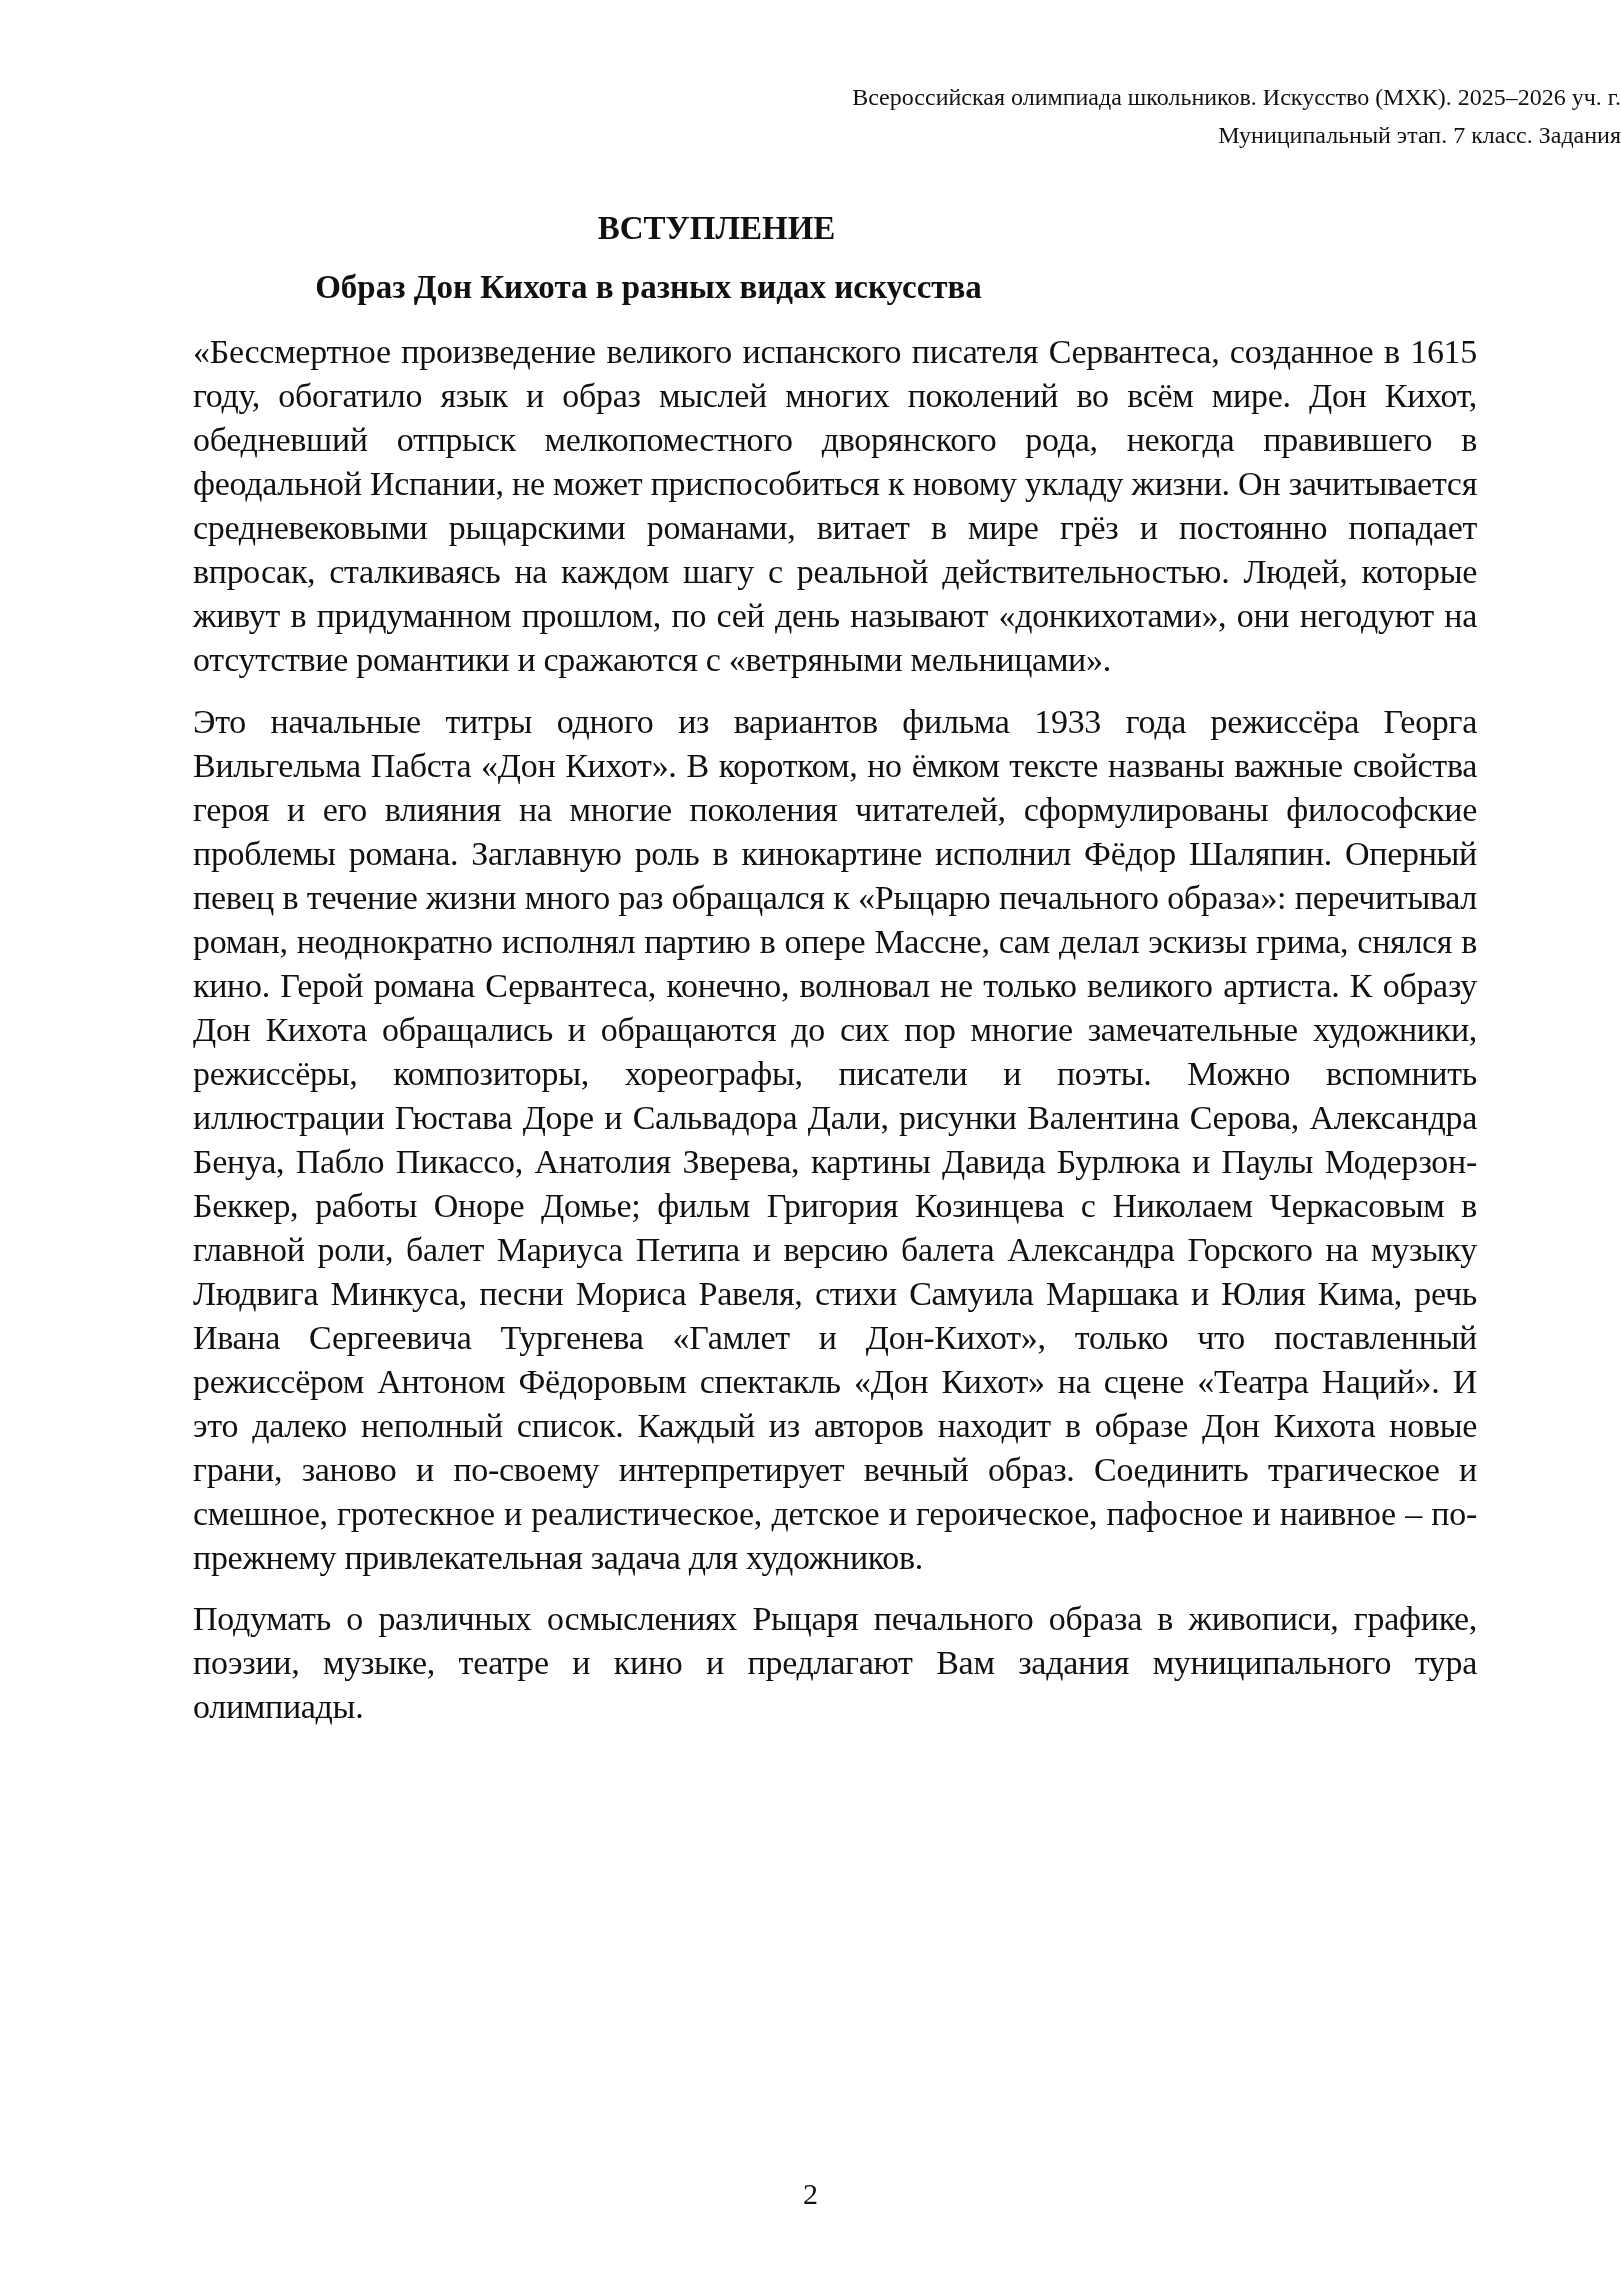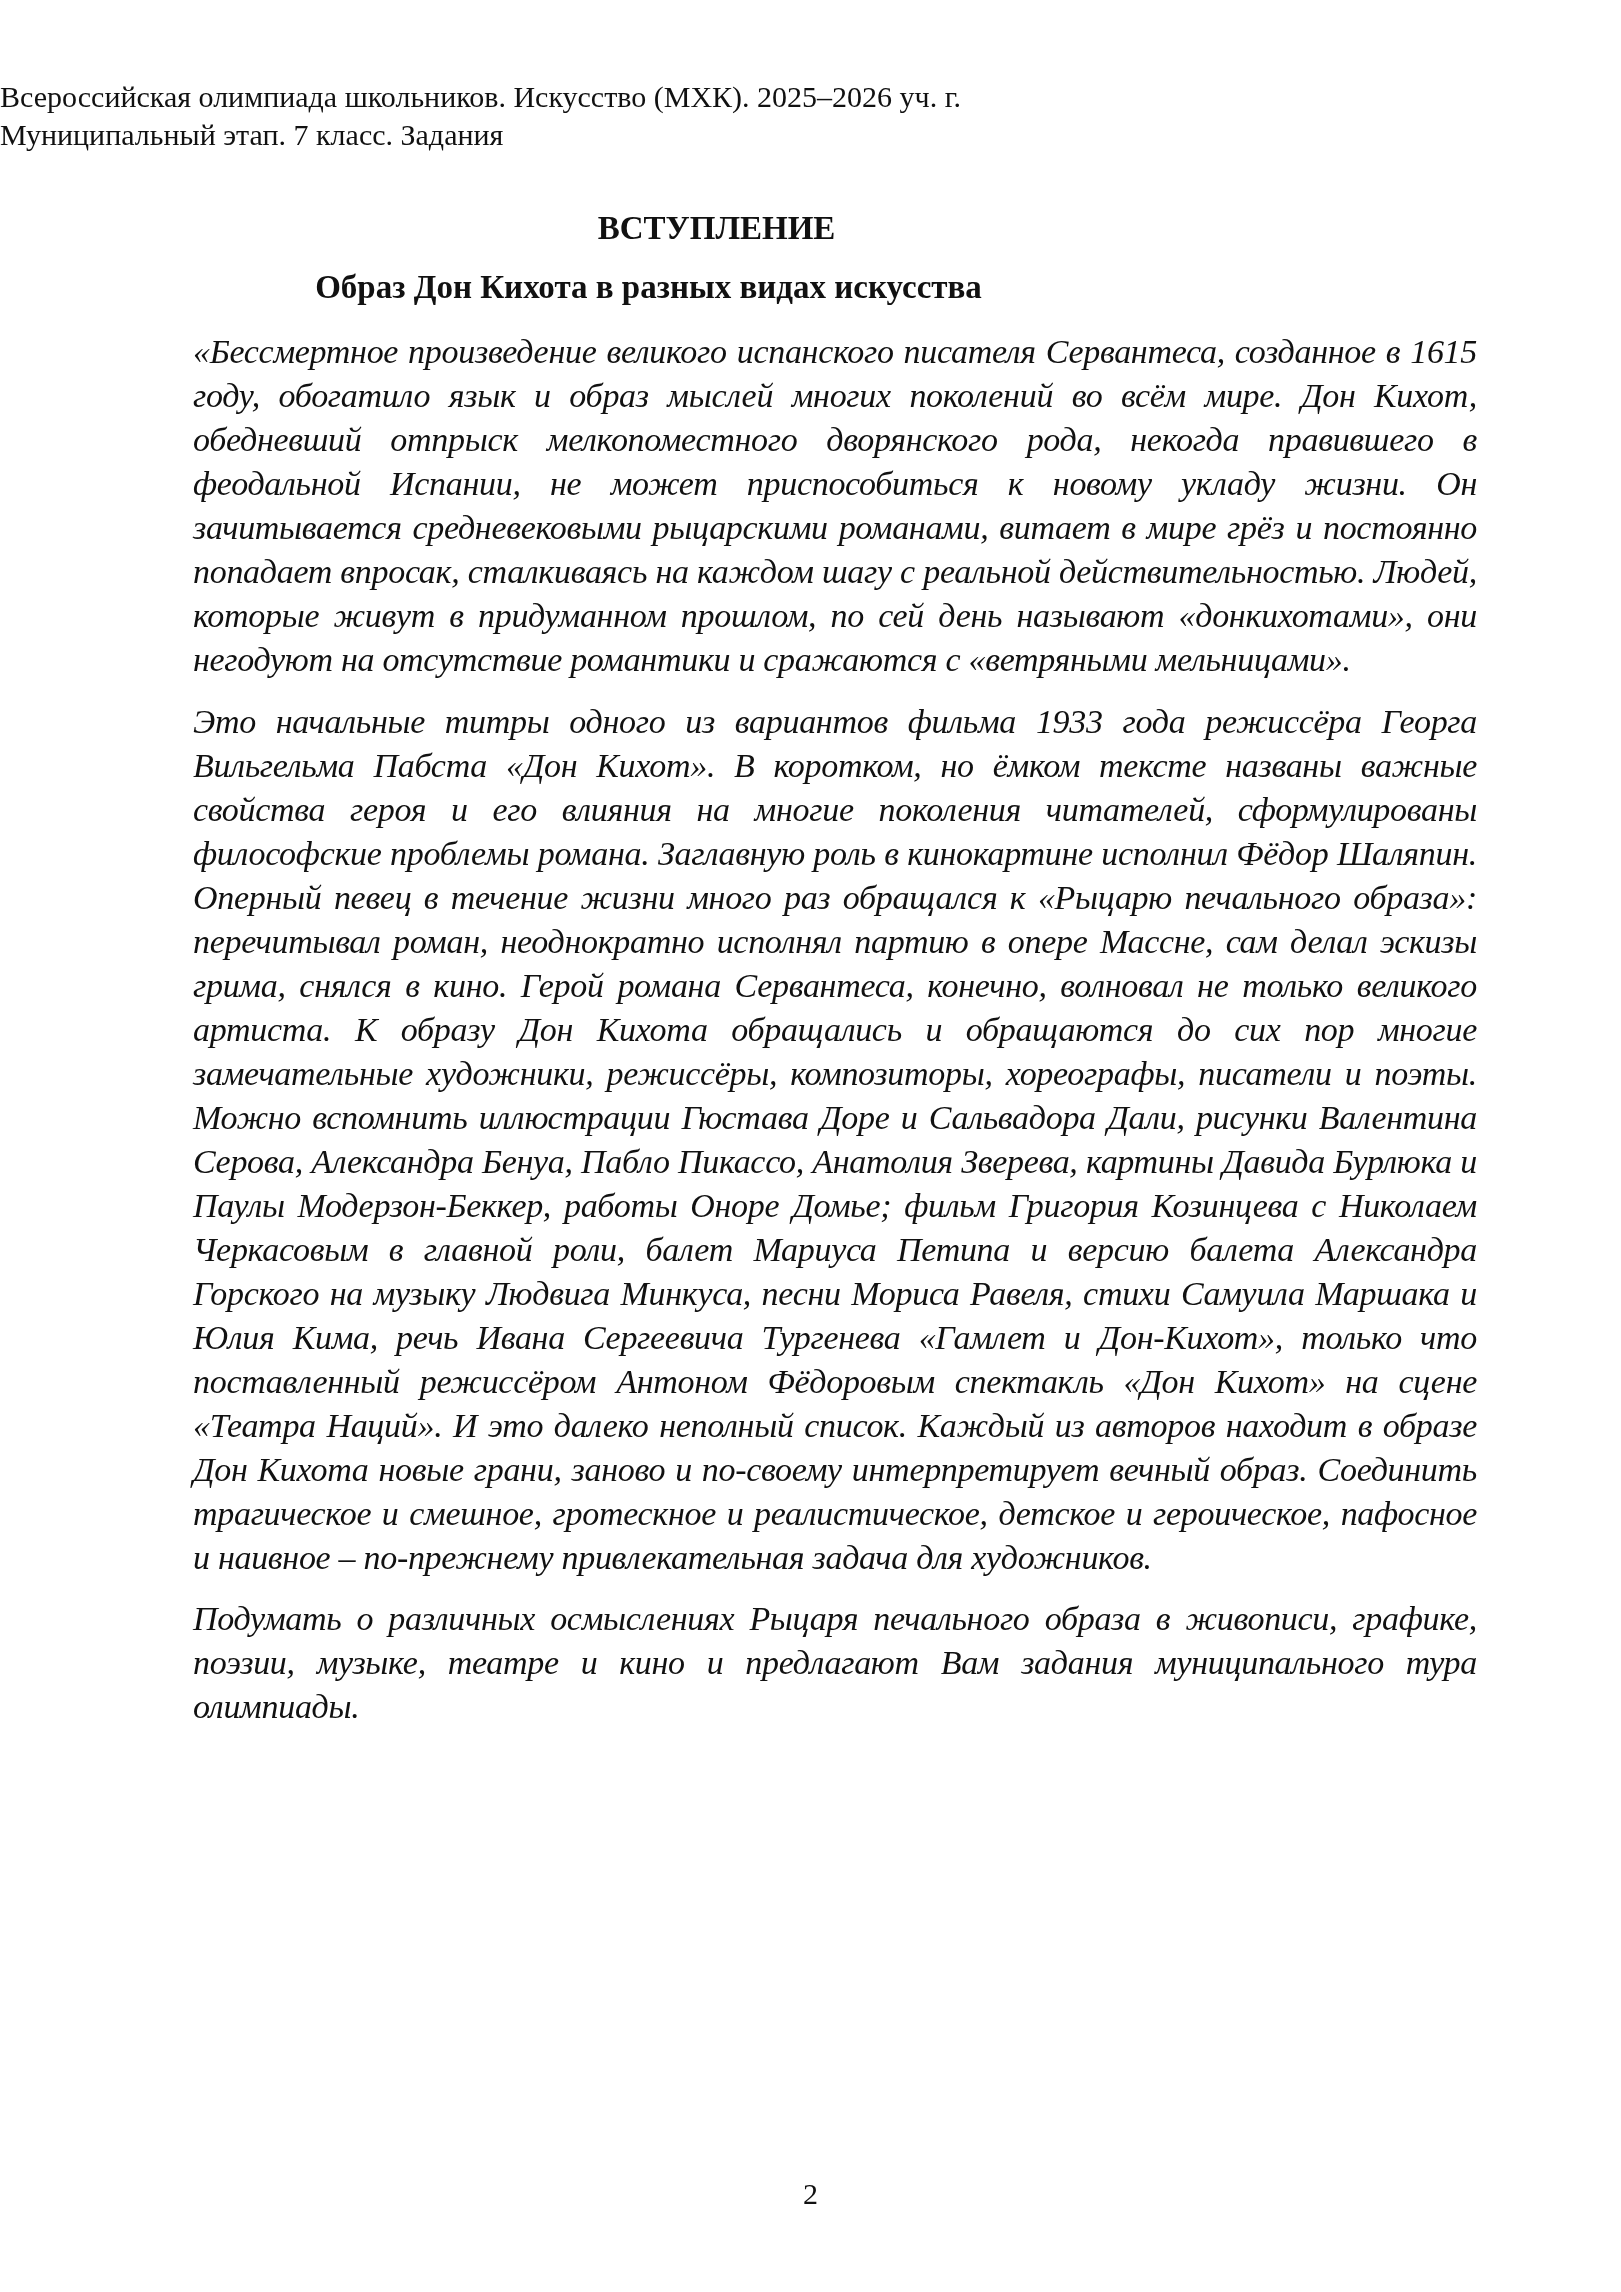--- a/index.html
+++ b/index.html
@@ -13,22 +13,22 @@
       position: relative;
       overflow: hidden;
       font-family: "Liberation Serif", "DejaVu Serif", serif;
       color: #111111;
     }
     .page-header {
       position: absolute;
       top: 78px;
       left: 0;
       width: 1621px;
-      text-align: left;
-      font-size: 30px;
+      text-align: right;
+      font-size: 24px;
       line-height: 38px;
     }
     .section-title {
       position: absolute;
       top: 208px;
       left: 0;
       width: 1433px;
       text-align: center;
       font-size: 33px;
       font-weight: bold;
@@ -51,21 +51,20 @@
       width: 1284px;
       font-size: 34px;
       line-height: 44px;
       text-align: justify;
       letter-spacing: -0.3px;
     }
     .body-text p {
       margin: 0 0 17.6px 0;
       padding: 0;
       text-align: justify;
-      font-style: italic;
     }
     .page-number {
       position: absolute;
       top: 2176px;
       left: 0;
       width: 1621px;
       text-align: center;
       font-size: 30px;
       line-height: 35px;
     }

